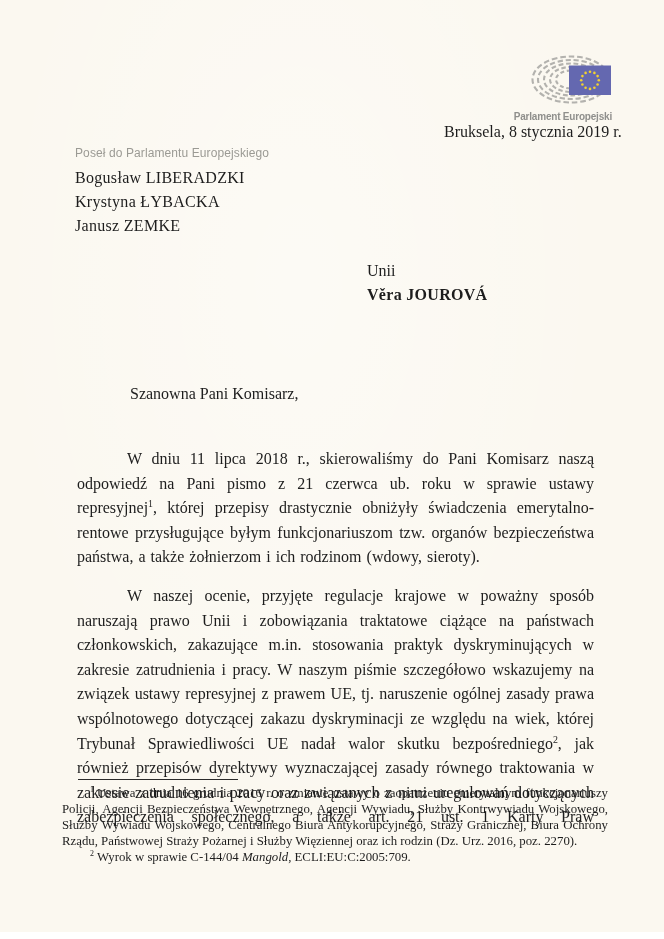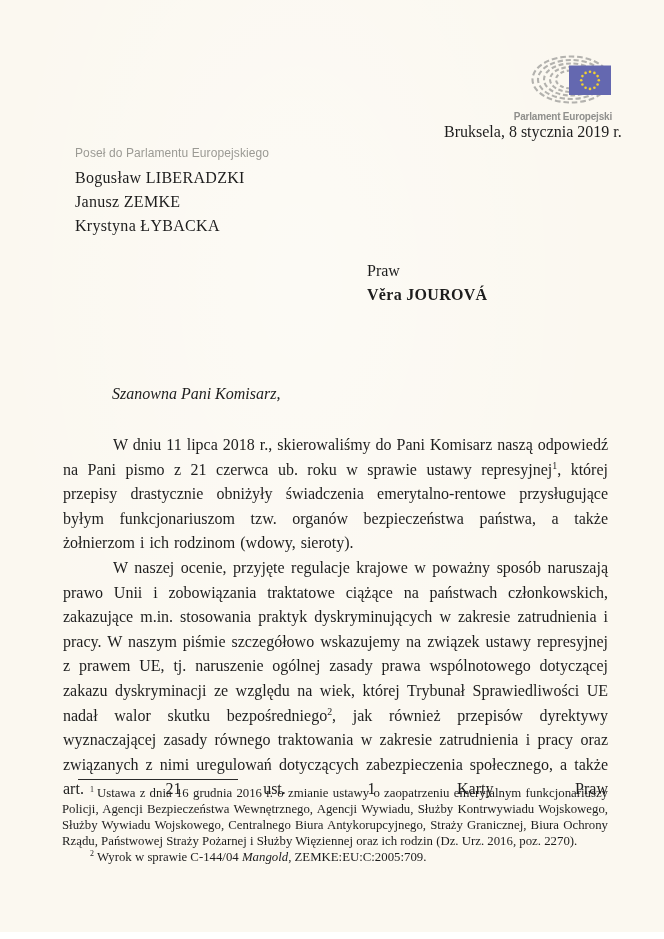--- a/index.html
+++ b/index.html
@@ -50,29 +50,29 @@
     letter-spacing: 0.3px; white-space: nowrap;
   }
 
   
   .recipient { position: absolute; left: 367px; top: 259px; }
   .recipient div { font-size: 16px; line-height: 23.6px; white-space: nowrap; }
   .recipient .recipient-name { font-weight: bold; letter-spacing: 0.3px; }
 
   
   .greeting {
-    position: absolute; left: 112px; top: 385px;
-    font-style: italic; font-size: 16px;
+    position: absolute; left: 130px; top: 385px;
+    font-size: 16px;
   }
   .letter-body {
     position: absolute; left: 63px; top: 433px; width: 545px;
     font-size: 16px; line-height: 24.6px;
   }
   .letter-body p {
-    margin: 0; text-align: justify; text-indent: 50px;
+    margin: 14px; text-align: justify; text-indent: 50px;
     word-spacing: 1px;
   }
   .letter-body p.justify-last { text-align-last: justify; }
   sup { font-size: 0.62em; line-height: 0; vertical-align: super; }
 
   
   .footnotes { position: absolute; left: 62px; top: 779px; width: 546px; }
   .footnote-rule {
     width: 160px; margin-left: 16px; margin-bottom: 5px;
     border-top: 1.4px solid #2b2b2b;
@@ -119,36 +119,36 @@
       </g>
     </svg>
     <div class="logo-caption">Parlament Europejski</div>
   </div>
 
   <div class="date-line">Bruksela, 8 stycznia 2019 r.</div>
 
   <div class="sender-role">Poseł do Parlamentu Europejskiego</div>
   <div class="sender-names">
     <div class="sender-name">Bogusław LIBERADZKI</div>
+    <div class="sender-name">Krystyna ŁYBACKA</div>
     <div class="sender-name">Janusz ZEMKE</div>
-    <div class="sender-name">Krystyna ŁYBACKA</div>
   </div>
 
   <div class="recipient">
-    <div>Praw</div>
+    <div>Unii</div>
     <div class="recipient-name">Věra JOUROVÁ</div>
   </div>
 
   <div class="greeting">Szanowna Pani Komisarz,</div>
 
   <div class="letter-body">
     <p><span>W dniu 11 lipca 2018 r., skierowaliśmy do Pani Komisarz naszą odpowiedź na Pani pismo z 21 czerwca ub. roku w sprawie ustawy represyjnej</span><sup>1</sup><span>, której przepisy drastycznie obniżyły świadczenia emerytalno-rentowe przysługujące byłym funkcjonariuszom tzw. organów bezpieczeństwa państwa, a także żołnierzom i ich rodzinom (wdowy, sieroty).</span></p>
     <p class="justify-last"><span>W naszej ocenie, przyjęte regulacje krajowe w poważny sposób naruszają prawo Unii i zobowiązania traktatowe ciążące na państwach członkowskich, zakazujące m.in. stosowania praktyk dyskryminujących w zakresie zatrudnienia i pracy. W naszym piśmie szczegółowo wskazujemy na związek ustawy represyjnej z prawem UE, tj. naruszenie ogólnej zasady prawa wspólnotowego dotyczącej zakazu dyskryminacji ze względu na wiek, której Trybunał Sprawiedliwości UE nadał walor skutku bezpośredniego</span><sup>2</sup><span>, jak również przepisów dyrektywy wyznaczającej zasady równego traktowania w zakresie zatrudnienia i pracy oraz związanych z nimi uregulowań dotyczących zabezpieczenia społecznego, a także art. 21 ust. 1 Karty Praw</span></p>
   </div>
 
   <div class="footnotes">
     <div class="footnote-rule"></div>
     <p class="footnote"><sup class="fn-marker">1</sup><span><span>Ustawa z dnia 16 grudnia 2016 r. o zmianie ustawy o zaopatrzeniu emerytalnym funkcjonariuszy Policji, Agencji Bezpieczeństwa Wewnętrznego, Agencji Wywiadu, Służby Kontrwywiadu Wojskowego, Służby Wywiadu Wojskowego, Centralnego Biura Antykorupcyjnego, Straży Granicznej, Biura Ochrony Rządu, Państwowej Straży Pożarnej i Służby Więziennej oraz ich rodzin (Dz. Urz. 2016, poz. 2270).</span></span></p>
-    <p class="footnote"><sup class="fn-marker">2</sup><span><span>Wyrok w sprawie C-144/04 </span><span style="font-style: italic;">Mangold</span><span>, ZEMKE:EU:C:2005:709.</span></span></p>
+    <p class="footnote"><sup class="fn-marker">2</sup><span><span>Wyrok w sprawie C-144/04 </span><span style="font-style: italic;">Mangold</span><span>, ECLI:EU:C:2005:709.</span></span></p>
   </div>
 
   <div class="bottom-strip"></div>
 </div>
 
 </body></html>

